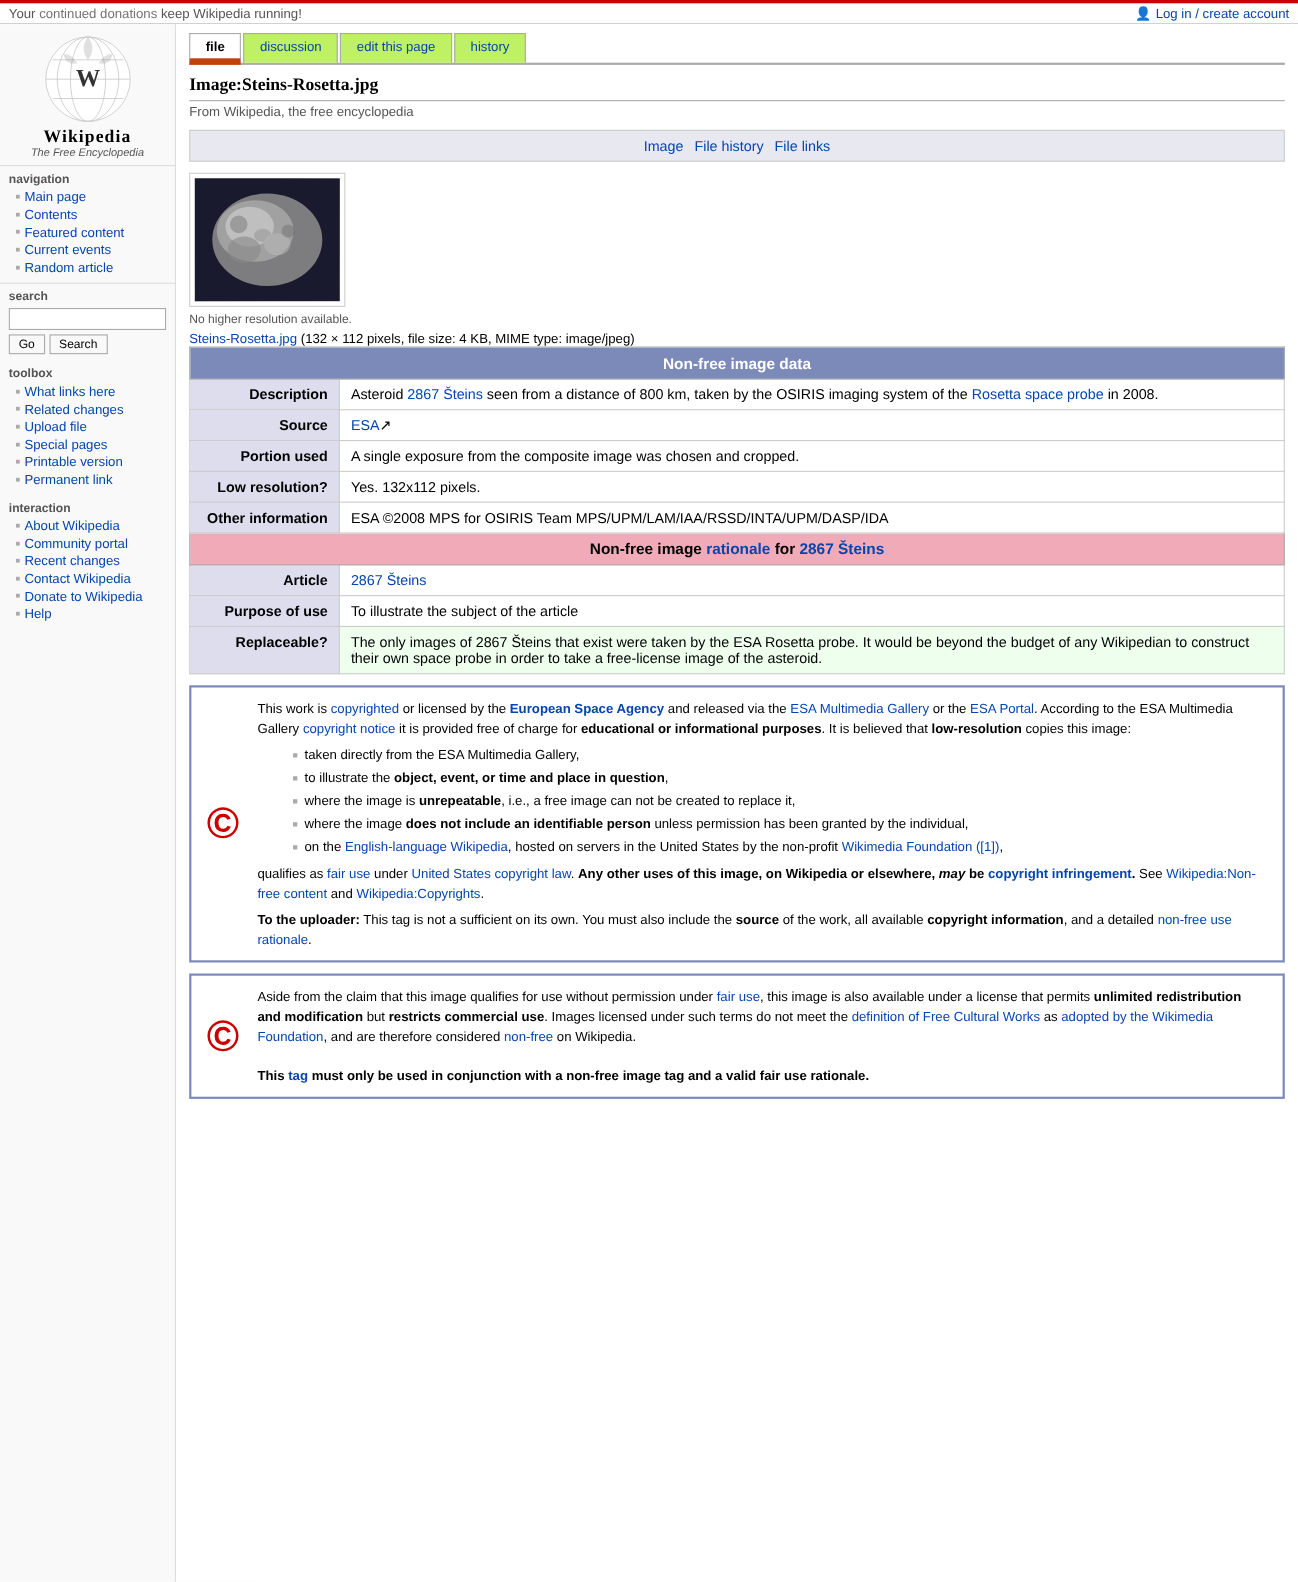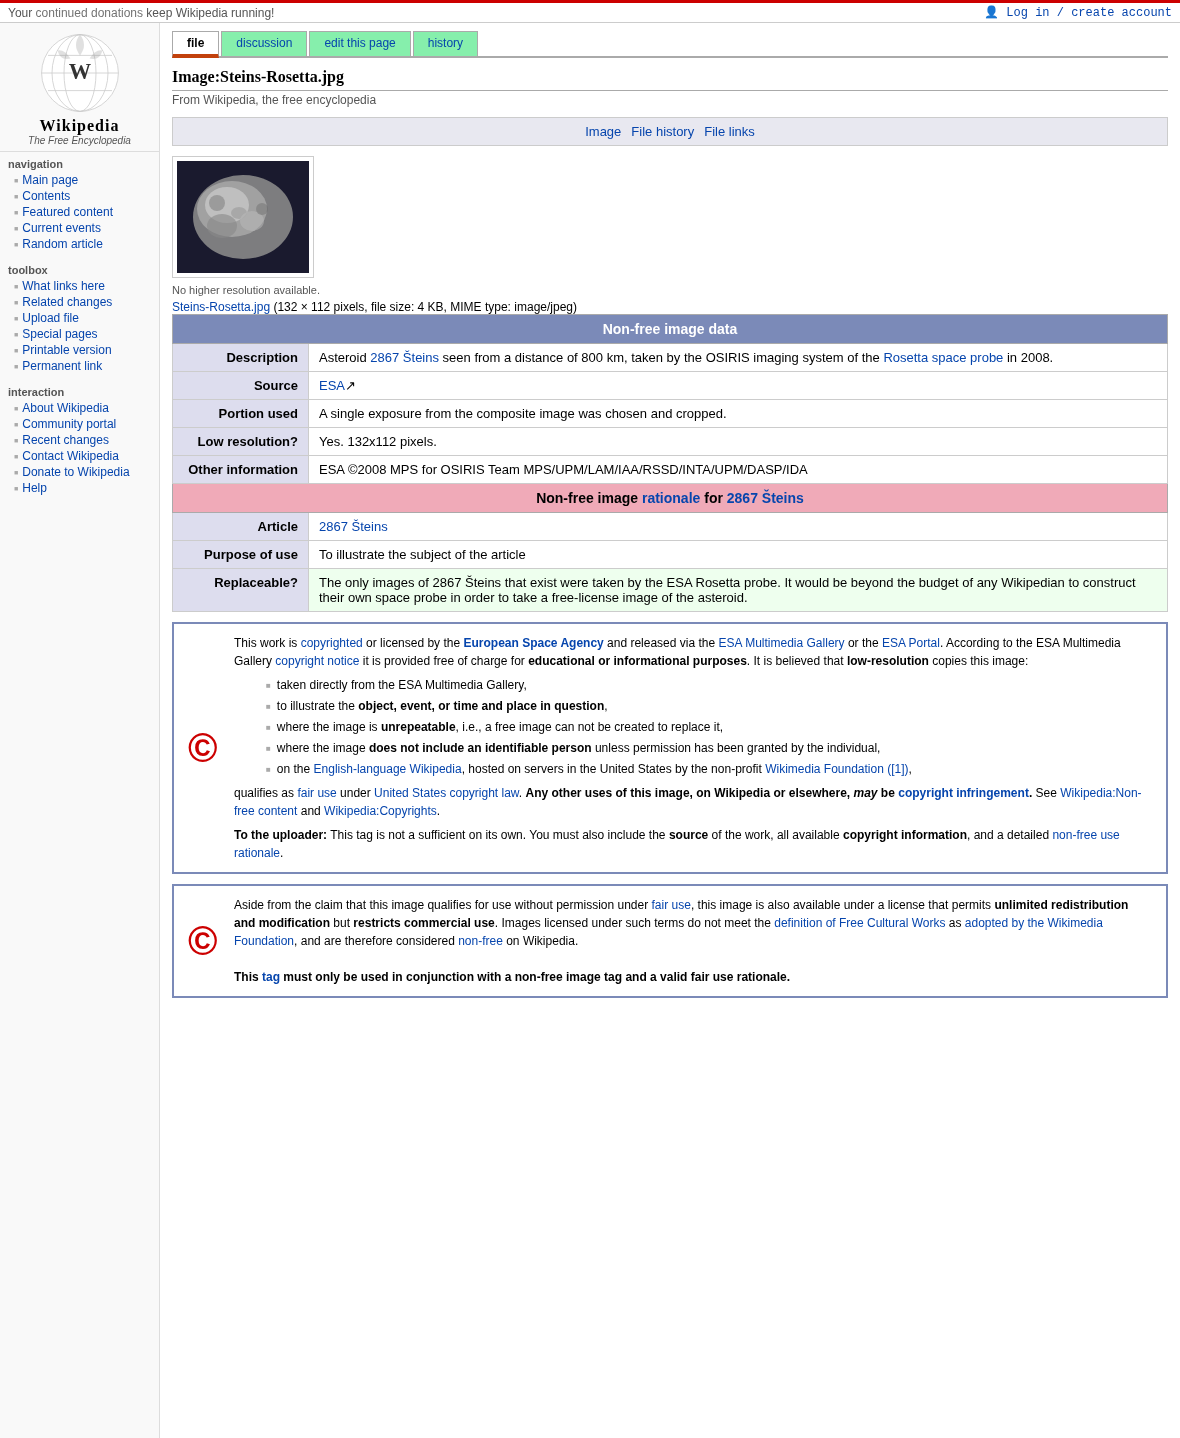--- a/index.html
+++ b/index.html
@@ -13,21 +13,21 @@
       border-bottom: 1px solid #ccc;
       padding: 2px 8px;
       display: flex;
       justify-content: space-between;
       align-items: center;
       font-size: 12px;
       border-top: 3px solid #cc0000;
     }
     .top-bar-left { color: #555; }
     .top-bar-left a { color: #737373; font-weight: normal; }
-    .top-bar-right { color: #555; font-family: Liberation Mono, monospace; }
+    .top-bar-right { color: #555; }
     .top-bar-right a { color: #0645ad; }
 
     
     .main-layout { display: flex; flex: 1; background: #fff; }
 
     
     .sidebar {
       width: 160px;
       min-width: 160px;
       background: #f9f9f9;
@@ -97,28 +97,28 @@
       gap: 0;
       padding: 8px 0 0 0;
       border-bottom: 2px solid #aaa;
       margin-bottom: 0;
     }
     .tab {
       padding: 4px 14px;
       font-size: 12px;
       border: 1px solid #aaa;
       border-bottom: none;
-      background: #86efac;
+      background: #bef264;
       cursor: pointer;
       color: #0645ad;
       margin-right: 2px;
     }
     .tab.active {
       background: #fff;
-      border-bottom: 4px solid #c2410c;
+      border-bottom: 6px solid #c2410c;
       margin-bottom: -2px;
       color: #000;
       font-weight: bold;
     }
 
     
     .page-title {
       font-family: 'Linux Libertine', Georgia, serif;
       font-size: 16px;
       font-weight: bold;
@@ -272,20 +272,28 @@
         <span class="sidebar-section-title">navigation</span>
         <ul>
           <li><a href="#">Main page</a></li>
           <li><a href="#">Contents</a></li>
           <li><a href="#">Featured content</a></li>
           <li><a href="#">Current events</a></li>
           <li><a href="#">Random article</a></li>
         </ul>
       </div>
 
+      <div class="sidebar-search">
+        <span class="sidebar-search-title">search</span>
+        <input type="text" value="" style="">
+        <div class="sidebar-search-buttons">
+          <button>Go</button>
+          <button>Search</button>
+        </div>
+      </div>
 
       <div class="sidebar-nav">
         <span class="sidebar-section-title">toolbox</span>
         <ul>
           <li><a href="#">What links here</a></li>
           <li><a href="#">Related changes</a></li>
           <li><a href="#">Upload file</a></li>
           <li><a href="#">Special pages</a></li>
           <li><a href="#">Printable version</a></li>
           <li><a href="#">Permanent link</a></li>

